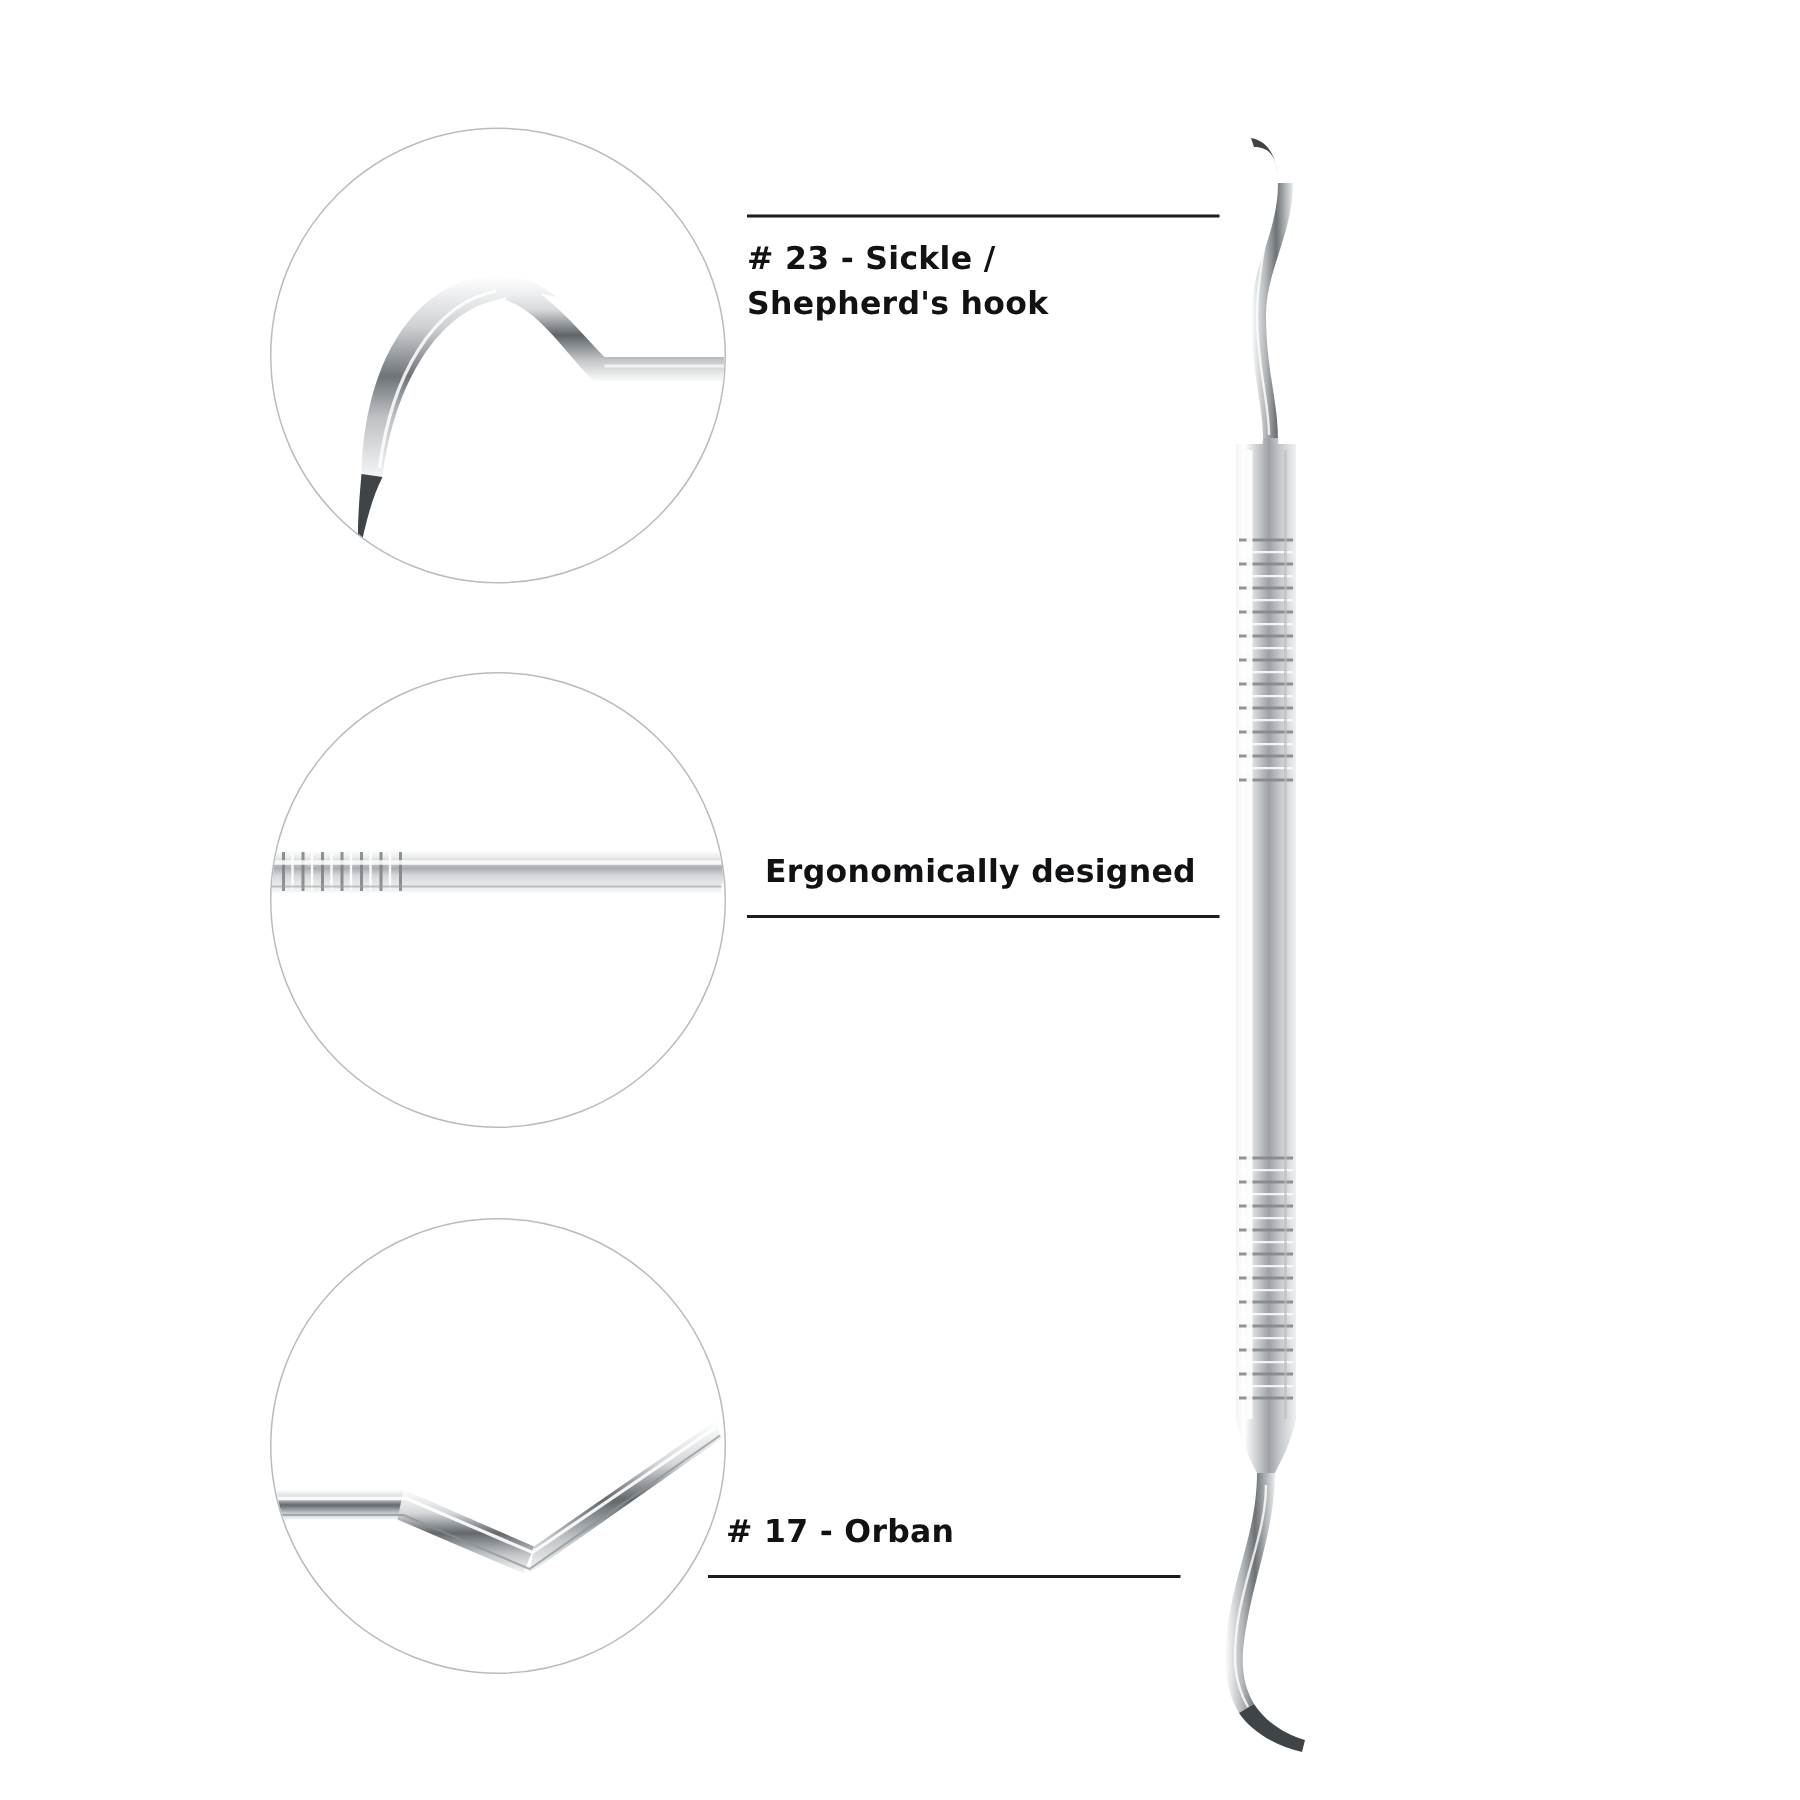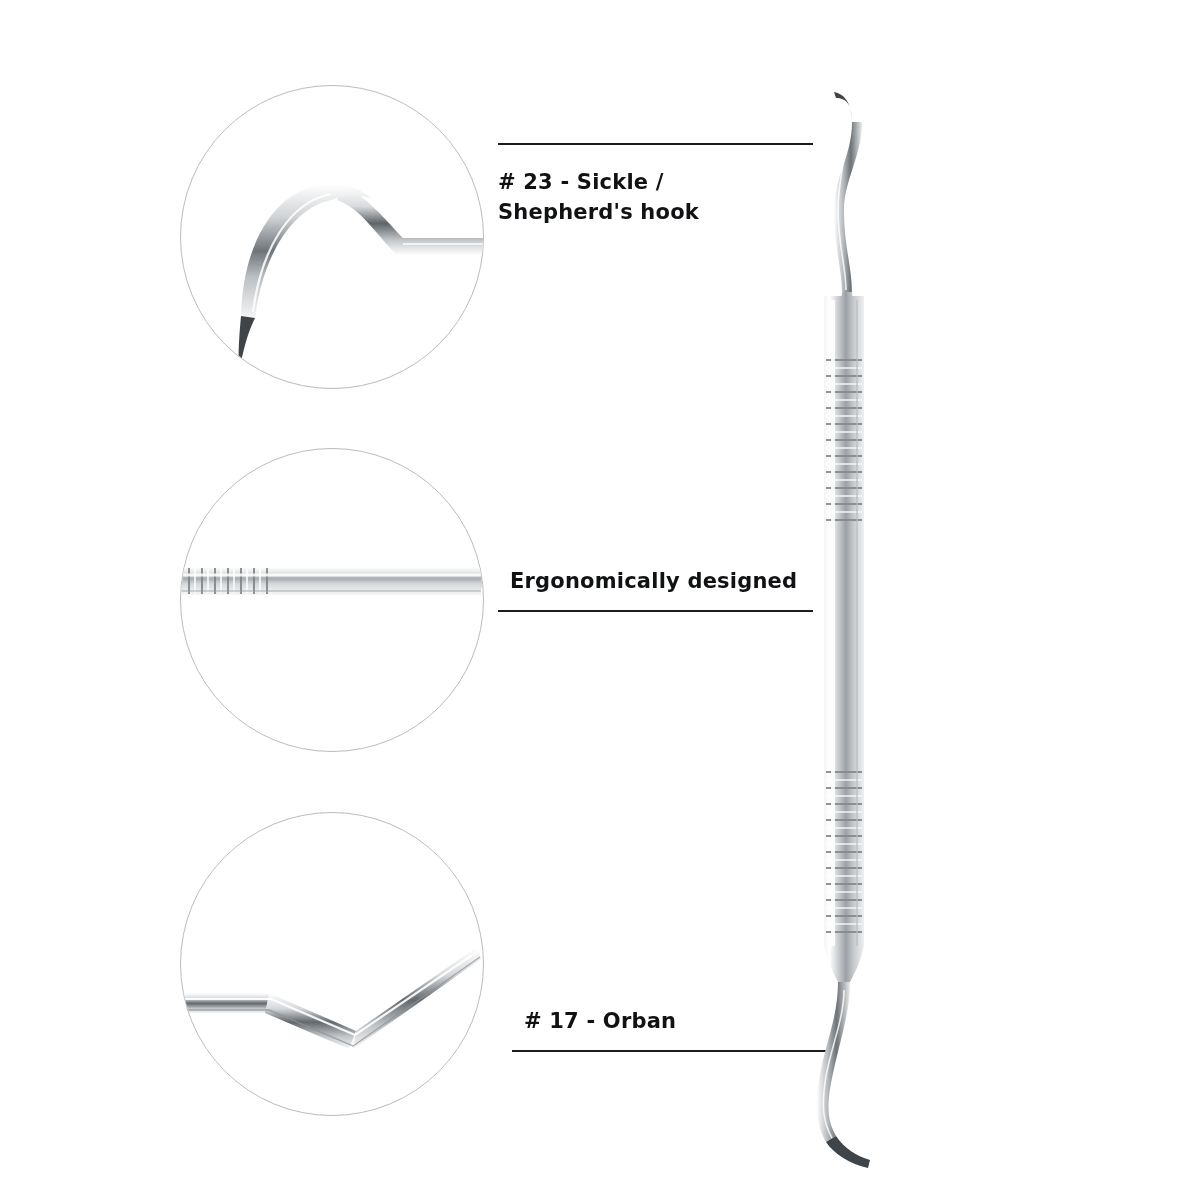--- a/index.html
+++ b/index.html
@@ -92,21 +92,21 @@
 
       <path d="M60 230 C 58 252, 57 268, 58 286 C 62 266, 66 248, 74 232 Z" fill="#3f4448"></path>
 
       <path d="M150 108 C 108 116, 80 164, 72 226" fill="none" stroke="#ffffff" stroke-width="2.2" opacity="0.85"></path>
       <path d="M222 158 L 302 158" stroke="#ffffff" stroke-width="2" opacity="0.7"></path>
     </svg>
   </div>
 
   <div class="label-block label-above" style="left:498px; top:143px; width:315px;">
     <div class="label-rule"></div>
-    <div class="label-text" style="margin-top:22px;"># 23 - Sickle /
+    <div class="label-text" style="margin-top:12px;"># 23 - Sickle /
 Shepherd's hook</div>
   </div>
 
   <div class="callout" style="left:180px; top:448px; width:302px; height:302px;">
     <svg width="302" height="302" viewBox="0 0 302 302">
       <defs>
         <linearGradient id="g2" x1="0" y1="0" x2="0" y2="1">
           <stop offset="0%" stop-color="#ffffff"></stop>
           <stop offset="18%" stop-color="#e7e9ea"></stop>
           <stop offset="42%" stop-color="#a9adb1"></stop>
@@ -163,21 +163,21 @@
 
       <path d="M88 180 L 175 218 L 168 236 L 84 200 Z" fill="url(#g3)"></path>
 
       <path d="M175 218 L 296 134 L 300 146 L 172 236 Z" fill="url(#g3)"></path>
 
       <path d="M0 186 L 90 186 L 174 222 L 297 138" fill="none" stroke="#ffffff" stroke-width="2.2" opacity="0.9"></path>
       <path d="M0 197 L 88 197 L 172 233 L 299 144" fill="none" stroke="#8c9196" stroke-width="1.4" opacity="0.7"></path>
     </svg>
   </div>
 
-  <div class="label-block label-below" style="left:512px; top:1000px; width:315px;">
+  <div class="label-block label-below" style="left:472px; top:1000px; width:315px;">
     <div class="label-text"># 17 - Orban</div>
     <div class="label-rule" style="margin-top:14px;"></div>
   </div>
 
   <div class="instrument">
     <svg width="220" height="1110" viewBox="0 0 220 1110">
       <defs>
         <linearGradient id="shaft" x1="0" y1="0" x2="1" y2="0">
           <stop offset="0%" stop-color="#f3f4f5"></stop>
           <stop offset="14%" stop-color="#ffffff"></stop>

